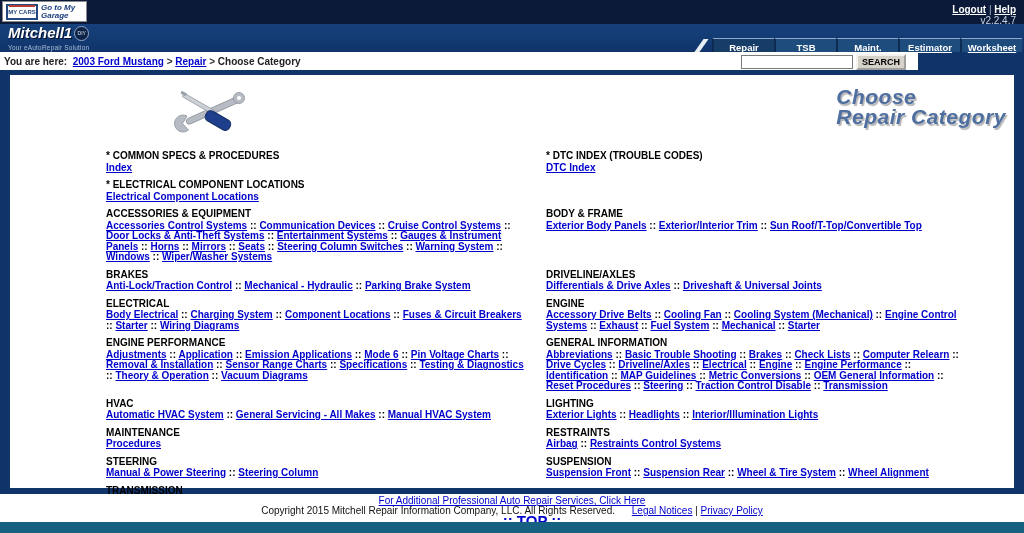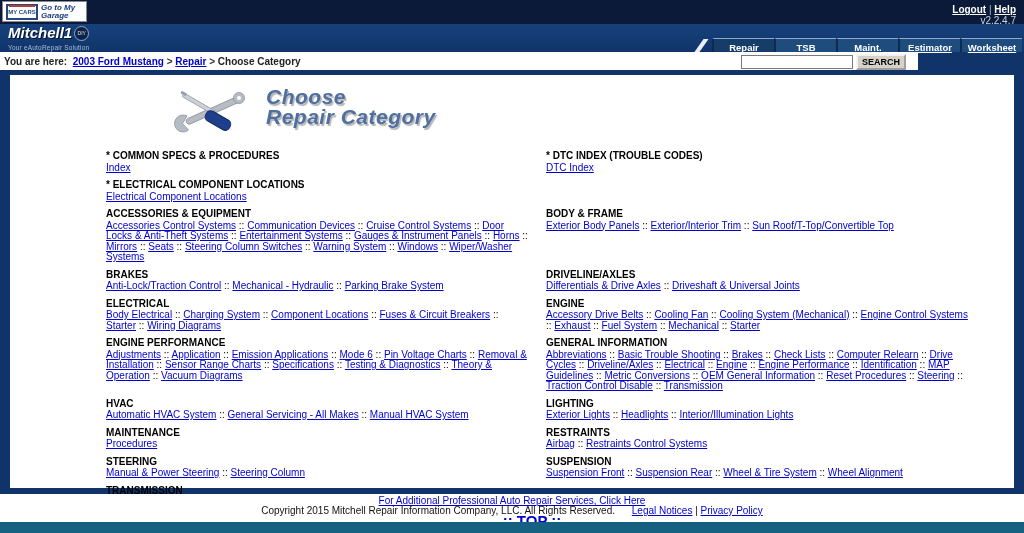--- a/index.html
+++ b/index.html
@@ -47,30 +47,30 @@
   .crumb .sep{color:#333;}
   .search{position:absolute;right:12px;top:2px;display:flex;align-items:center;}
   .search input{width:106px;height:12px;border:1px solid #7a7a7a;font-size:10px;padding:0 2px;
     font-family:"Liberation Sans",sans-serif;}
   .search button{margin-left:3px;height:16px;font-size:9px;font-weight:bold;color:#000;
     background:#d6d2ca;border:2px outset #f4f2ee;padding:0 4px;font-family:"Liberation Sans",sans-serif;}
 
   
   .content{position:absolute;top:73px;left:8px;right:8px;height:417px;background:#fff;
     border:2px solid #11356b;box-sizing:border-box;}
-  .title-row{display:flex;align-items:flex-start;padding:12px 8px 0 162px;}
+  .title-row{display:flex;align-items:flex-start;padding:12px 8px 0 162px;justify-content:space-between;}
   .title-text{margin-left:16px;font-size:21px;line-height:20px;font-weight:bold;font-style:italic;
     color:#4f6fa1;text-shadow:1.5px 1.5px 1px #b5b5b5;letter-spacing:.5px;}
 
   
   .cats{margin:16px 0 0 96px;}
   .cat-row{display:flex;margin-bottom:7px;}
   .cat-cell{width:425px;margin-right:15px;font-size:10px;line-height:10.5px;}
   .cat-heading{font-weight:bold;color:#000;margin-bottom:1px;}
-  .cat-links{font-weight:normal;}
+  .cat-links{font-weight:bold;}
   .cat-links a{color:#0000cc;text-decoration:underline;}
   .cat-links .sep{color:#000;text-decoration:none;}
 
   
   .footer{position:absolute;top:494px;left:0;right:0;height:29px;background:#fff;
     text-align:center;padding-top:2px;box-sizing:border-box;}
   .footer .line1{font-size:10px;line-height:10px;}
   .footer .line1 a{color:#0000cc;text-decoration:underline;}
   .footer .line2{font-size:10px;line-height:10px;color:#111;}
   .footer .line2 a{color:#0000cc;text-decoration:underline;}

